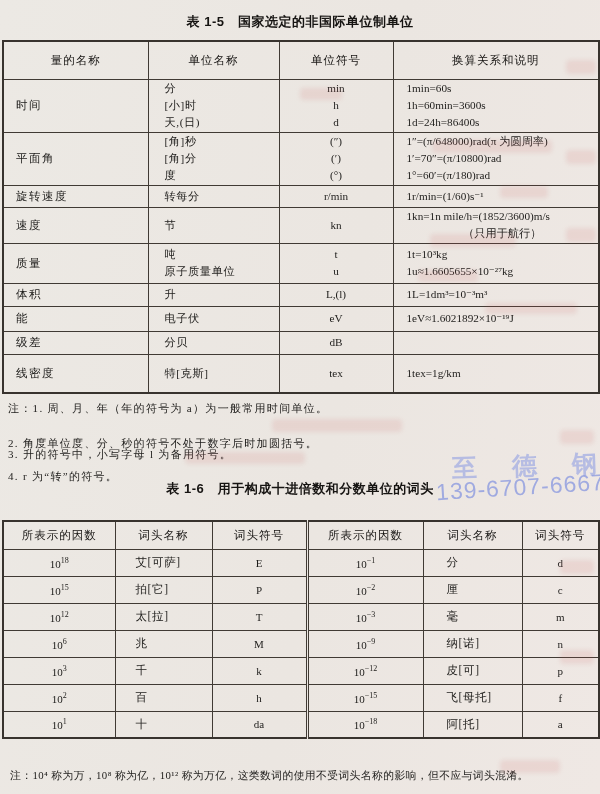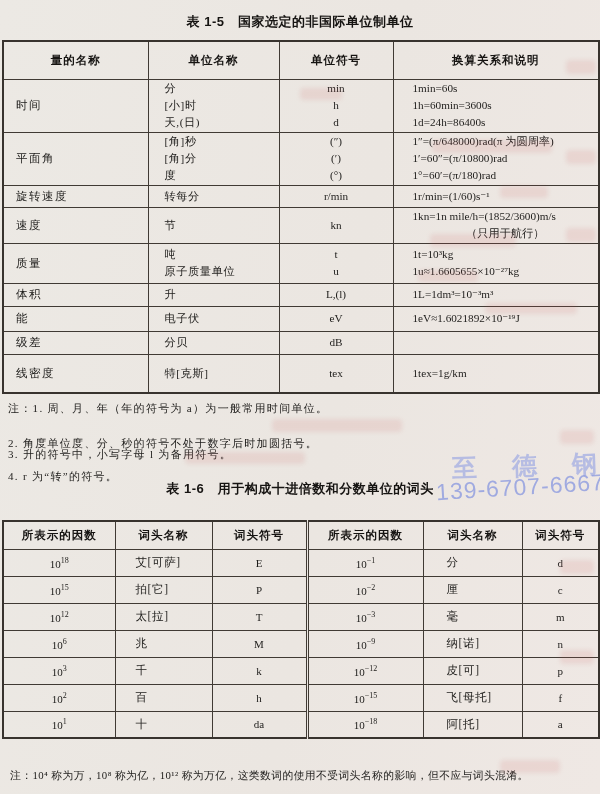--- a/index.html
+++ b/index.html
@@ -18,27 +18,27 @@
   #title-t15 { top:13px; }
   #title-t16 { top:480px; }
 
   table { position:absolute; left:2px; width:596px; border-collapse:collapse; table-layout:fixed;
           border:2px solid #38332e; }
   #t15 { top:40px; }
   #t16 { top:520px;border-radius:24px; }
   th, td { border:1.4px solid #403a34; vertical-align:middle; overflow:hidden; }
   th {
     font-family:"Liberation Sans","DejaVu Sans",sans-serif;
-    font-weight:bold; font-size:11.5px; letter-spacing:1px; text-align:center; color:#161412;
+    font-weight:normal; font-size:11.5px; letter-spacing:1px; text-align:center; color:#161412;
   }
   #t15 thead tr { height:38px; }
   .q-cell { padding-left:12px; font-size:11.5px; letter-spacing:1.5px; }
   .u-cell { padding-left:16px; }
   .s-cell { text-align:center; }
-  .c-cell { padding-left:19px; }
+  .c-cell { padding-left:13px; }
   .ln { height:17.4px; line-height:17.4px; font-size:11.2px; white-space:nowrap; }
   .u-cell .ln { letter-spacing:0.6px; }
   .c-cell .ln.cont { text-align:center; }
 
   #t16 thead tr { height:28px; }
   #t16 tbody tr { height:27px; }
   #t16 td:nth-child(4), #t16 th:nth-child(4) { border-left:3px double #403a34; }
   .f-cell { text-align:center; font-size:11px; }
   .f-cell sup { font-size:8px; }
   .n-cell { padding-left:20px; font-size:11.5px; letter-spacing:0.6px; }
@@ -109,21 +109,21 @@
           <div class="ln">[角]分</div>
           <div class="ln">度</div>
         </td>
         <td class="s-cell">
           <div class="ln">(″)</div>
           <div class="ln">(′)</div>
           <div class="ln">(°)</div>
         </td>
         <td class="c-cell">
           <div class="ln">1″=(π/648000)rad(π 为圆周率)</div>
-          <div class="ln">1′=60″=(π/10800)rad</div>
+          <div class="ln">1′=70″=(π/10800)rad</div>
           <div class="ln">1°=60′=(π/180)rad</div>
         </td>
       </tr>
       <tr style="height:22px">
         <td class="q-cell">旋转速度</td>
         <td class="u-cell">
           <div class="ln">转每分</div>
         </td>
         <td class="s-cell">
           <div class="ln">r/min</div>

